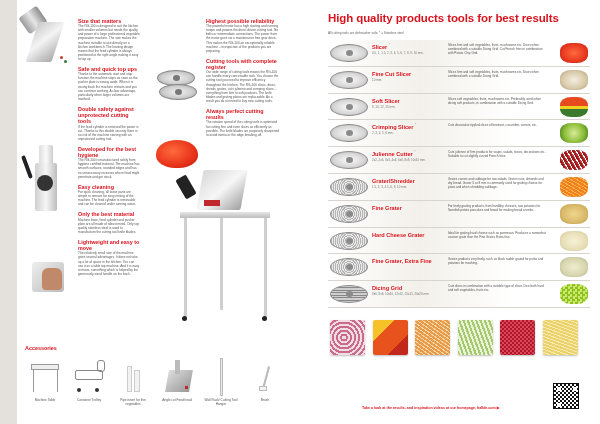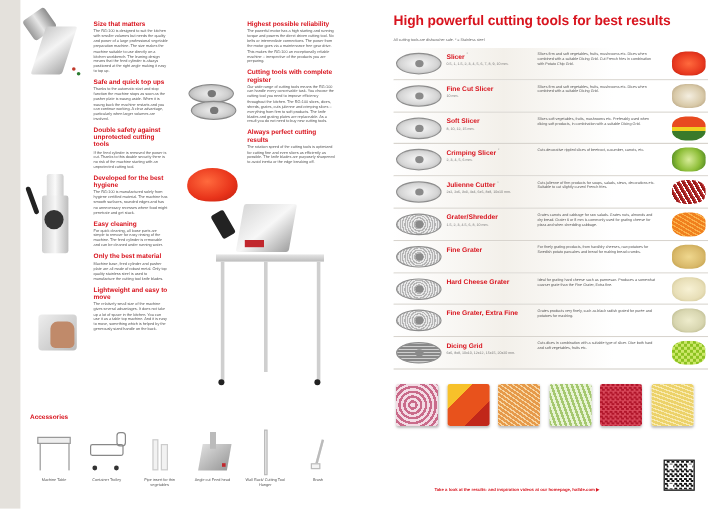--- a/index.html
+++ b/index.html
@@ -215,21 +215,21 @@
         <div style="position:absolute;left:18px;top:8px;width:2px;height:24px;background:#ddd;border:1px solid #bbb;transform:rotate(15deg);"></div>
         <div style="position:absolute;left:12px;top:28px;width:8px;height:5px;background:#f4f4f4;border:1px solid #bbb;"></div>
       </div>
       <div class="acc-label">Brush</div>
     </div>
   </div>
 </div>
 
 <div class="page right-page"></div>
 
-<div class="rt-title">High powerful cutting tools for best results</div>
+<div class="rt-title">High quality products tools for best results</div>
 <div class="rt-sub">All cutting tools are dishwasher safe.   * = Stainless steel</div>
 
 <div class="tools">
   <div class="tool-row">
     <div class="tool-disc">
         <div class="hub"></div>
       </div>
     <div class="tool-name"><span>Slicer</span> <sup>*</sup></div>
     <div class="tool-sizes">0.5, 1, 1.5, 2, 3, 4, 5, 6, 7, 8, 9, 10 mm.</div>
     <div class="tool-desc">Slices firm and soft vegetables, fruits, mushrooms etc. Dices when combined with a suitable Dicing Grid. Cut French fries in combination with Potato Chip Grid.</div>

